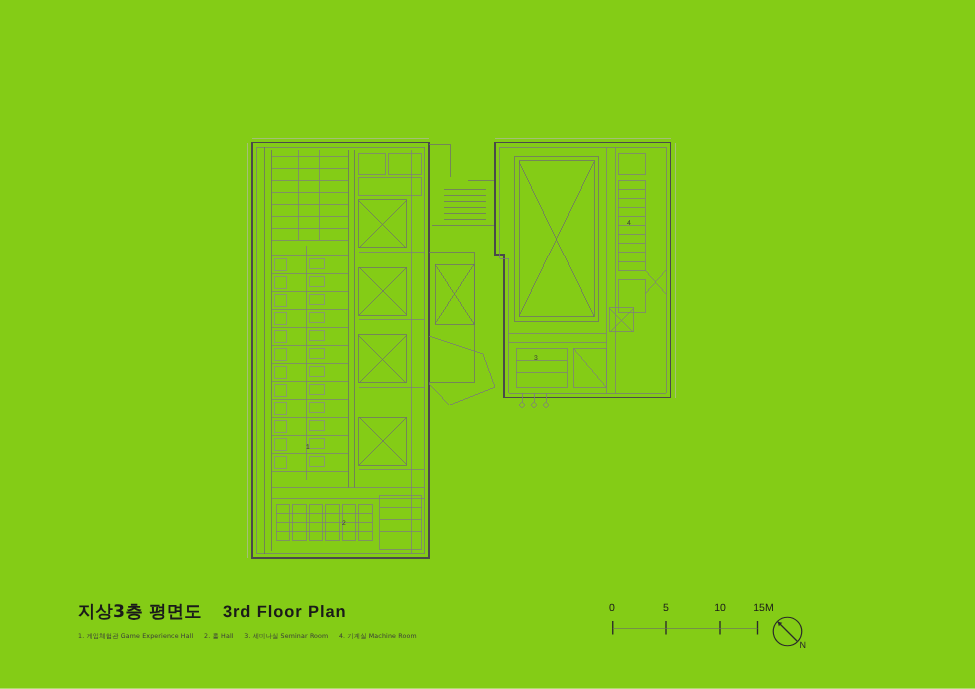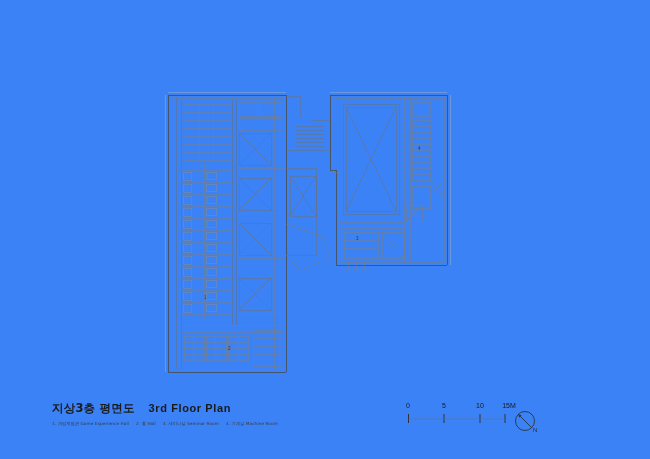--- a/index.html
+++ b/index.html
@@ -12,21 +12,21 @@
     height: 459px;
     position: relative;
     font-family: "Liberation Sans", sans-serif;
     overflow: hidden;
   }
   #sheet {
     position: absolute;
     left: 0; top: 0;
     width: 650px;
     height: 459px;
-    background: #3b82f6;
+    background: #84cc16;
   }
   .plan-svg {
     position: absolute;
     left: 0; top: 0;
     width: 650px;
     height: 459px;
   }
   
   .titleblock {
     position: absolute;

